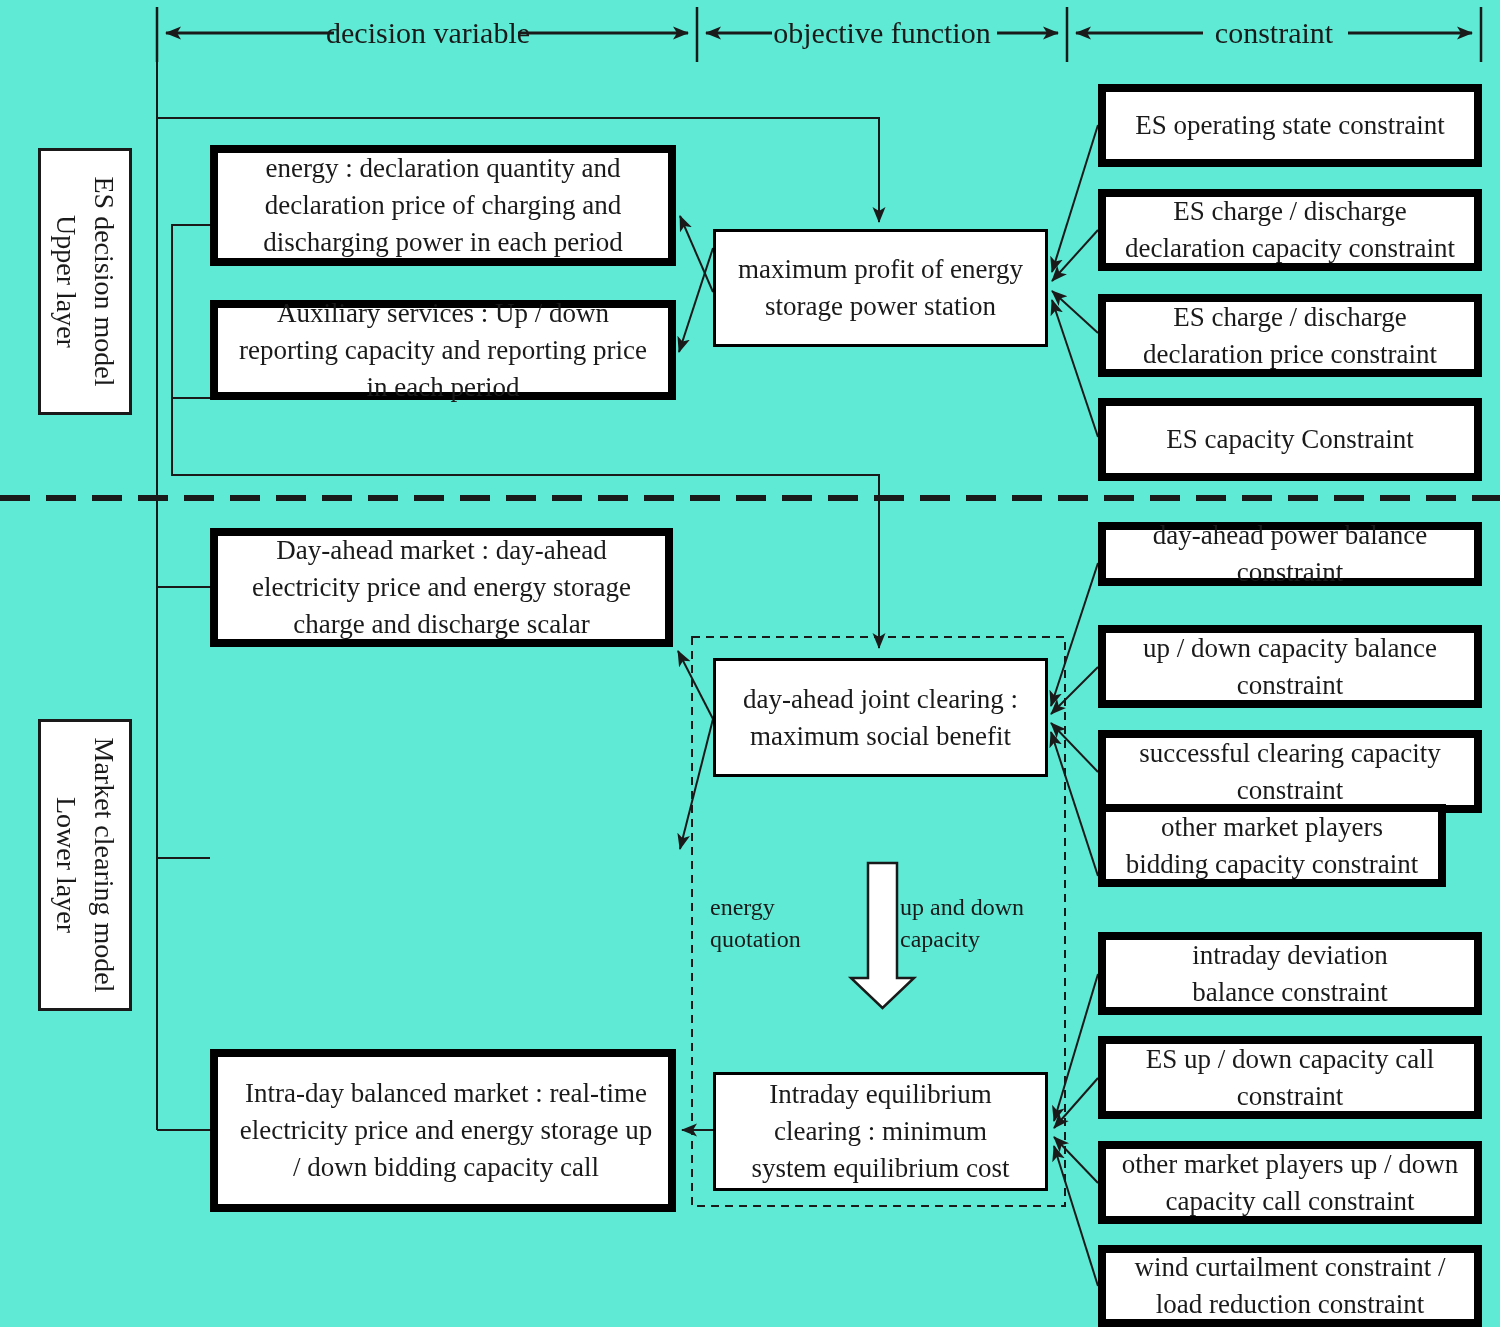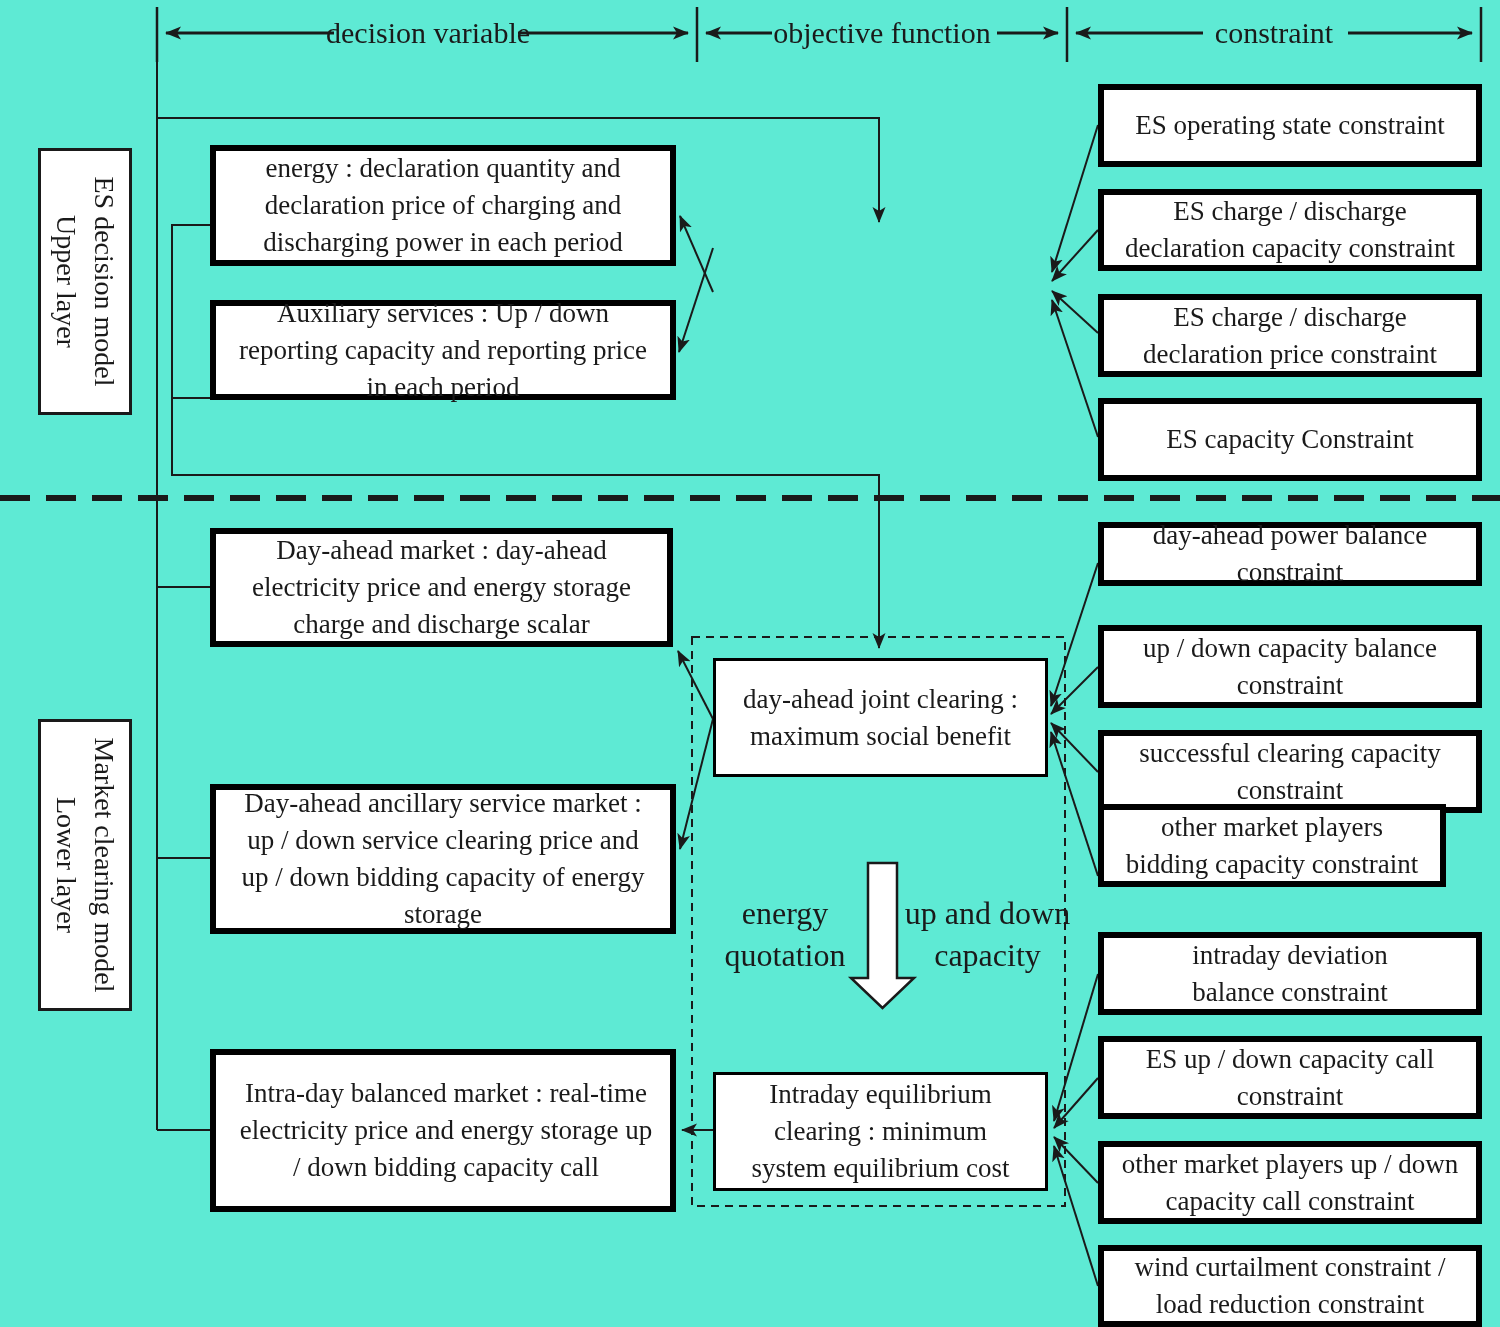--- a/index.html
+++ b/index.html
@@ -4,33 +4,33 @@
 <style>
   html,body{margin:0;padding:0;background:#fff;}
   #stage{
     position:relative;width:1500px;height:1327px;background:#5eead4;
     font-family:"Liberation Serif","DejaVu Serif",serif;color:#1a1a1a;
     overflow:hidden;
   }
   #wires{position:absolute;left:0;top:0;z-index:1;}
   .box{
     position:absolute;z-index:2;box-sizing:border-box;
-    border:6px solid #000000;background:#fff;
+    border:8px solid #000000;background:#fff;
     display:flex;align-items:center;justify-content:center;
     text-align:center;font-size:27px;line-height:1.37;
     white-space:pre-line;padding:2px 6px;
   }
   .box.thick{border-width:3px;}
   .hlabel{
     position:absolute;z-index:2;font-size:30px;line-height:36px;
     text-align:center;white-space:nowrap;
   }
   .flowlabel{
-    position:absolute;z-index:2;font-size:32px;line-height:1.32;
-    text-align:center;white-space:pre-line;
+    position:absolute;z-index:2;font-size:24px;line-height:1.32;
+    white-space:pre-line;
   }
   .sidebox{
     position:absolute;z-index:2;box-sizing:border-box;
     border:3px solid #1a1a1a;background:#fff;
   }
   .sidebox .rot{
     position:absolute;left:0;top:0;transform-origin:0 0;
     display:flex;align-items:center;justify-content:center;
     text-align:center;font-size:28px;line-height:1.35;white-space:pre-line;
   }
@@ -126,35 +126,33 @@
 Lower layer</div>
   </div>
 
   <div class="box" style="left:210px;top:145px;width:466px;height:121px;">energy : declaration quantity and
 declaration price of charging and
 discharging power in each period</div>
   <div class="box" style="left:210px;top:300px;width:466px;height:100px;">Auxiliary services : Up / down
 reporting capacity and reporting price
 in each period</div>
 
+  <div class="box thick" style="left:713px;top:229px;width:335px;height:118px;">maximum profit of energy
+storage power station</div>
 
   <div class="box" style="left:1098px;top:84px;width:384px;height:83px;">ES operating state constraint</div>
   <div class="box" style="left:1098px;top:189px;width:384px;height:82px;">ES charge / discharge
 declaration capacity constraint</div>
   <div class="box" style="left:1098px;top:294px;width:384px;height:83px;">ES charge / discharge
 declaration price constraint</div>
   <div class="box" style="left:210px;top:528px;width:463px;height:119px;">Day-ahead market : day-ahead
 electricity price and energy storage
 charge and discharge scalar</div>
 
   <div class="box" style="left:1098px;top:398px;width:384px;height:83px;">ES capacity Constraint</div>
-  <div class="box" style="left:210px;top:784px;width:466px;height:150px;">Day-ahead ancillary service market :
-up / down service clearing price and
-up / down bidding capacity of energy
-storage</div>
   <div class="box" style="left:210px;top:1049px;width:466px;height:163px;padding-left:12px;">Intra-day balanced market : real-time
 electricity price and energy storage up
 / down bidding capacity call</div>
 
   <div class="box thick" style="left:713px;top:658px;width:335px;height:119px;">day-ahead joint clearing :
 maximum social benefit</div>
   <div class="box thick" style="left:713px;top:1072px;width:335px;height:119px;">Intraday equilibrium
 clearing : minimum
 system equilibrium cost</div>
 

